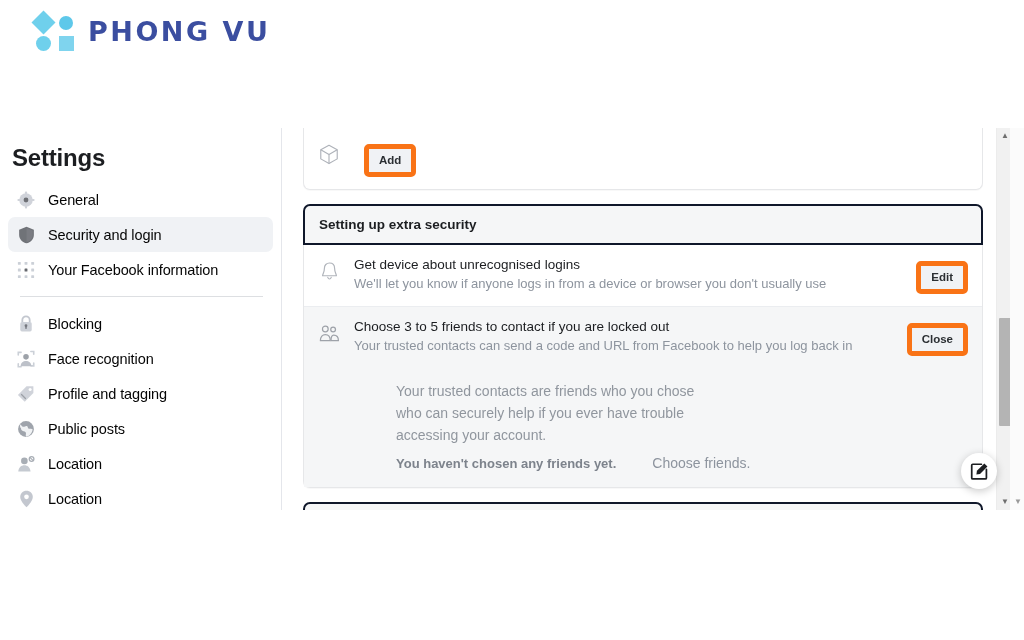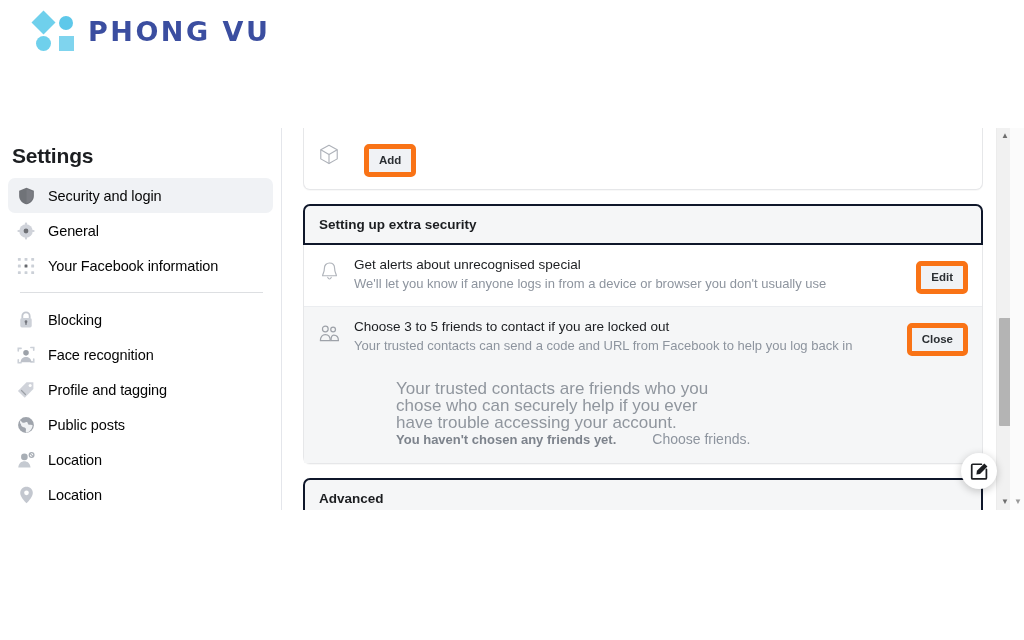--- a/index.html
+++ b/index.html
@@ -67,21 +67,21 @@
   
   .sidebar {
     position: absolute;
     left: 0; top: 128px;
     width: 282px; height: 382px;
     background: #ffffff;
     border-right: 1px solid #e4e6eb;
     padding: 0;
   }
   .settings-title {
-    font-size: 21px;
+    font-size: 24px;
     font-weight: bold;
     color: #1c1e21;
     padding: 16px 0 10px 12px;
     letter-spacing: -0.2px;
   }
   .nav-list { padding: 0 8px; }
   .nav-item {
     display: flex;
     align-items: center;
     height: 35px;
@@ -187,28 +187,29 @@
   
   .expanded {
     background: #f5f6f7;
     padding: 12px 14px 16px 14px;
   }
   .expanded-inner {
     padding-left: 78px;
     padding-right: 20px;
   }
   .exp-para {
-    font-size: 17px;
+    font-size: 14px;
     color: #90969e;
-    line-height: 17px;
+    line-height: 22px;
     max-width: 320px;
   }
   .exp-line {
     display: flex;
     align-items: baseline;
+    margin-top: 9px;
     gap: 36px;
     text-align: center;
   }
   .exp-strong {
     font-size: 13px;
     font-weight: bold;
     color: #7d838c;
   }
   .exp-link {
     font-size: 14px;
@@ -278,44 +279,44 @@
       <i class="lm-circle2"></i>
       <i class="lm-square"></i>
     </div>
     <div class="logo-text">PHONG VU</div>
   </div>
 
   <div class="sidebar">
     <div class="settings-title">Settings</div>
     <div class="nav-list">
 
-      <div class="nav-item active">
-        <span class="nav-icon">
-          <svg width="17" height="18" viewBox="0 0 20 22">
-            <path d="M10 1 L19 4.5 V11 C19 16.5 14.8 20 10 21.2 C5.2 20 1 16.5 1 11 V4.5 Z" fill="#5a5d63"></path>
-            <path d="M10 2.4 L17.6 5.4 V11 C17.6 15.6 14 18.7 10 19.8 Z" fill="#717479" opacity="0.5"></path>
-          </svg>
-        </span>
-        <span class="nav-label">Security and login</span>
-      </div>
-
       <div class="nav-item">
         <span class="nav-icon">
           <svg width="18" height="18" viewBox="0 0 24 24">
             <circle cx="12" cy="12" r="9" fill="#c8ccd4"></circle>
             <circle cx="12" cy="12" r="3.2" fill="#55585e"></circle>
             <g fill="#c8ccd4">
               <rect x="10.6" y="0.6" width="2.8" height="5" rx="1"></rect>
               <rect x="10.6" y="18.4" width="2.8" height="5" rx="1"></rect>
               <rect x="0.6" y="10.6" width="5" height="2.8" rx="1"></rect>
               <rect x="18.4" y="10.6" width="5" height="2.8" rx="1"></rect>
             </g>
           </svg>
         </span>
         <span class="nav-label">General</span>
+      </div>
+
+      <div class="nav-item active">
+        <span class="nav-icon">
+          <svg width="17" height="18" viewBox="0 0 20 22">
+            <path d="M10 1 L19 4.5 V11 C19 16.5 14.8 20 10 21.2 C5.2 20 1 16.5 1 11 V4.5 Z" fill="#5a5d63"></path>
+            <path d="M10 2.4 L17.6 5.4 V11 C17.6 15.6 14 18.7 10 19.8 Z" fill="#717479" opacity="0.5"></path>
+          </svg>
+        </span>
+        <span class="nav-label">Security and login</span>
       </div>
 
       <div class="nav-item">
         <span class="nav-icon">
           <svg width="18" height="18" viewBox="0 0 20 20">
             <g fill="#c3c8d1">
               <rect x="1" y="1" width="3.2" height="3.2" rx="0.6"></rect>
               <rect x="8.4" y="1" width="3.2" height="3.2" rx="0.6"></rect>
               <rect x="15.8" y="1" width="3.2" height="3.2" rx="0.6"></rect>
               <rect x="1" y="8.4" width="3.2" height="3.2" rx="0.6"></rect>
@@ -431,21 +432,21 @@
       <div class="card" style="border-top:none;border-radius:0 0 7px 7px;">
 
         <div class="row">
           <span class="row-icon">
             <svg width="19" height="20" viewBox="0 0 20 22">
               <path d="M10 2.2 C6.6 2.2 4.4 4.6 4.4 8 C4.4 12.4 2.4 14.2 2.4 16.2 H17.6 C17.6 14.2 15.6 12.4 15.6 8 C15.6 4.6 13.4 2.2 10 2.2 Z" fill="none" stroke="#b0b4bb" stroke-width="1.3" stroke-linejoin="round"></path>
               <path d="M8.1 18 C8.5 19.2 9.2 19.8 10 19.8 C10.8 19.8 11.5 19.2 11.9 18" fill="none" stroke="#b0b4bb" stroke-width="1.3" stroke-linecap="round"></path>
             </svg>
           </span>
           <div class="row-text">
-            <div class="row-title">Get alerts about unrecognised special</div>
+            <div class="row-title">Get device about unrecognised logins</div>
             <div class="row-sub">We'll let you know if anyone logs in from a device or browser you don't usually use</div>
           </div>
           <div class="row-action">
             <button class="btn">Edit</button>
           </div>
         </div>
 
         <div class="hr-row"></div>
 
         <div class="row shaded">

